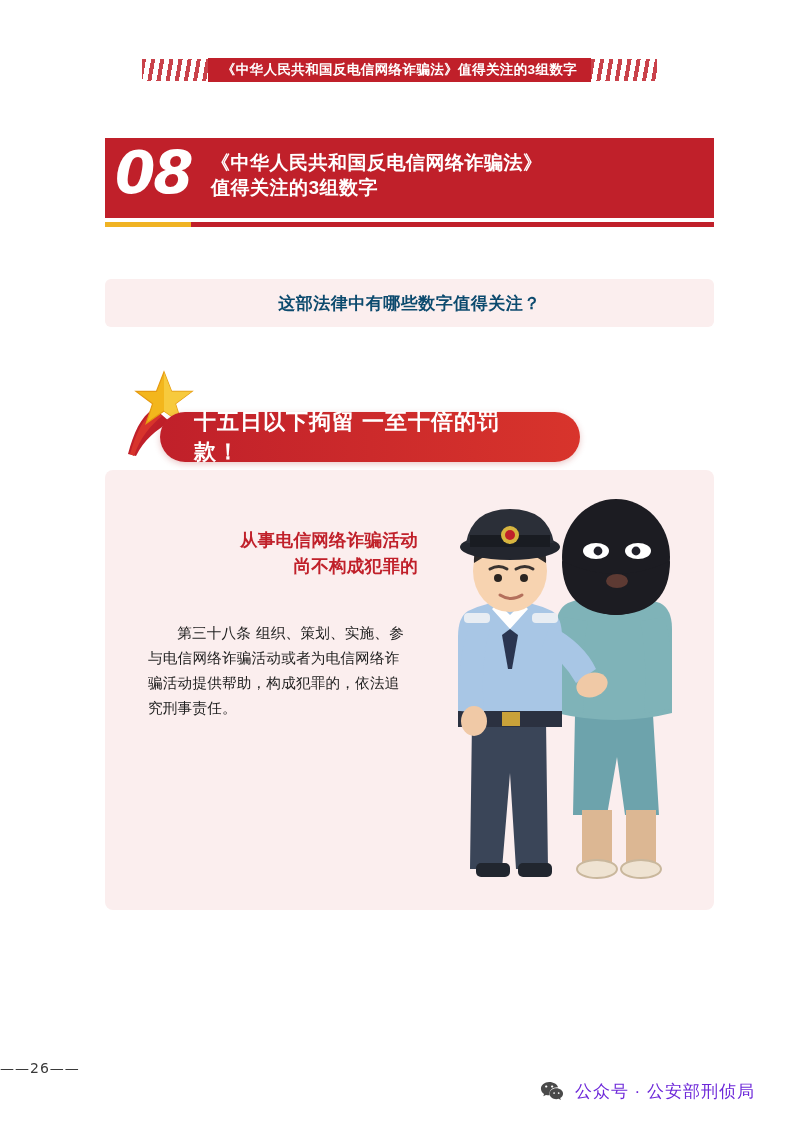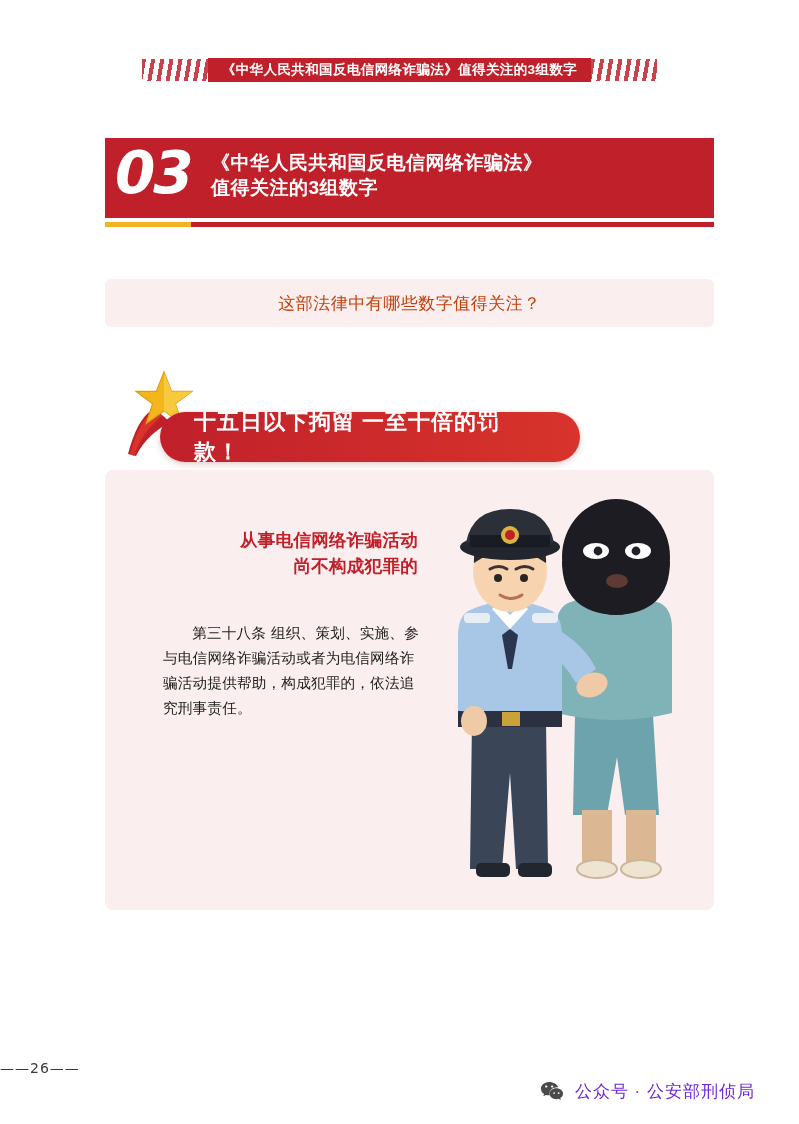--- a/index.html
+++ b/index.html
@@ -105,23 +105,23 @@
     top: 279px;
     width: 609px;
     height: 48px;
     background: #fbeeee;
     border-radius: 6px;
     display: flex;
     align-items: center;
     justify-content: center;
   }
   .question-text {
-    color: #c2410c;
+    color: #0c4a6e;
     font-size: 17px;
-    font-weight: normal;
+    font-weight: bold;
     letter-spacing: .5px;
   }
 
   
   .pill-wrap {
     position: absolute;
     left: 120px;
     top: 412px;
     width: 460px;
     height: 50px;
@@ -175,21 +175,20 @@
   .content-body {
     position: absolute;
     left: 148px;
     top: 620px;
     width: 265px;
     color: #1d1d1d;
     font-size: 14.6px;
     line-height: 1.72;
     letter-spacing: .2px;
     font-family: "DejaVu Sans", sans-serif;
-    margin-left: 15px;
   }
   .content-body p {
     margin: 0;
     text-indent: 2em;
   }
 
   
   .illustration {
     position: absolute;
     left: 440px;
@@ -234,21 +233,21 @@
 <div class="header">
   <div class="header-bar">
     <span class="hatch-left"></span>
     <span class="header-title">《中华人民共和国反电信网络诈骗法》值得关注的3组数字</span>
     <span class="hatch-right"></span>
   </div>
 </div>
 
 <div class="section-head">
   <div class="section-head-bg"></div>
-  <div class="section-number">03</div>
+  <div class="section-number">08</div>
   <div class="section-title">
     <div>《中华人民共和国反电信网络诈骗法》</div>
     <div>值得关注的3组数字</div>
   </div>
 </div>
 <div class="section-underline"></div>
 
 <div class="question-box">
   <span class="question-text">这部法律中有哪些数字值得关注？</span>
 </div>

